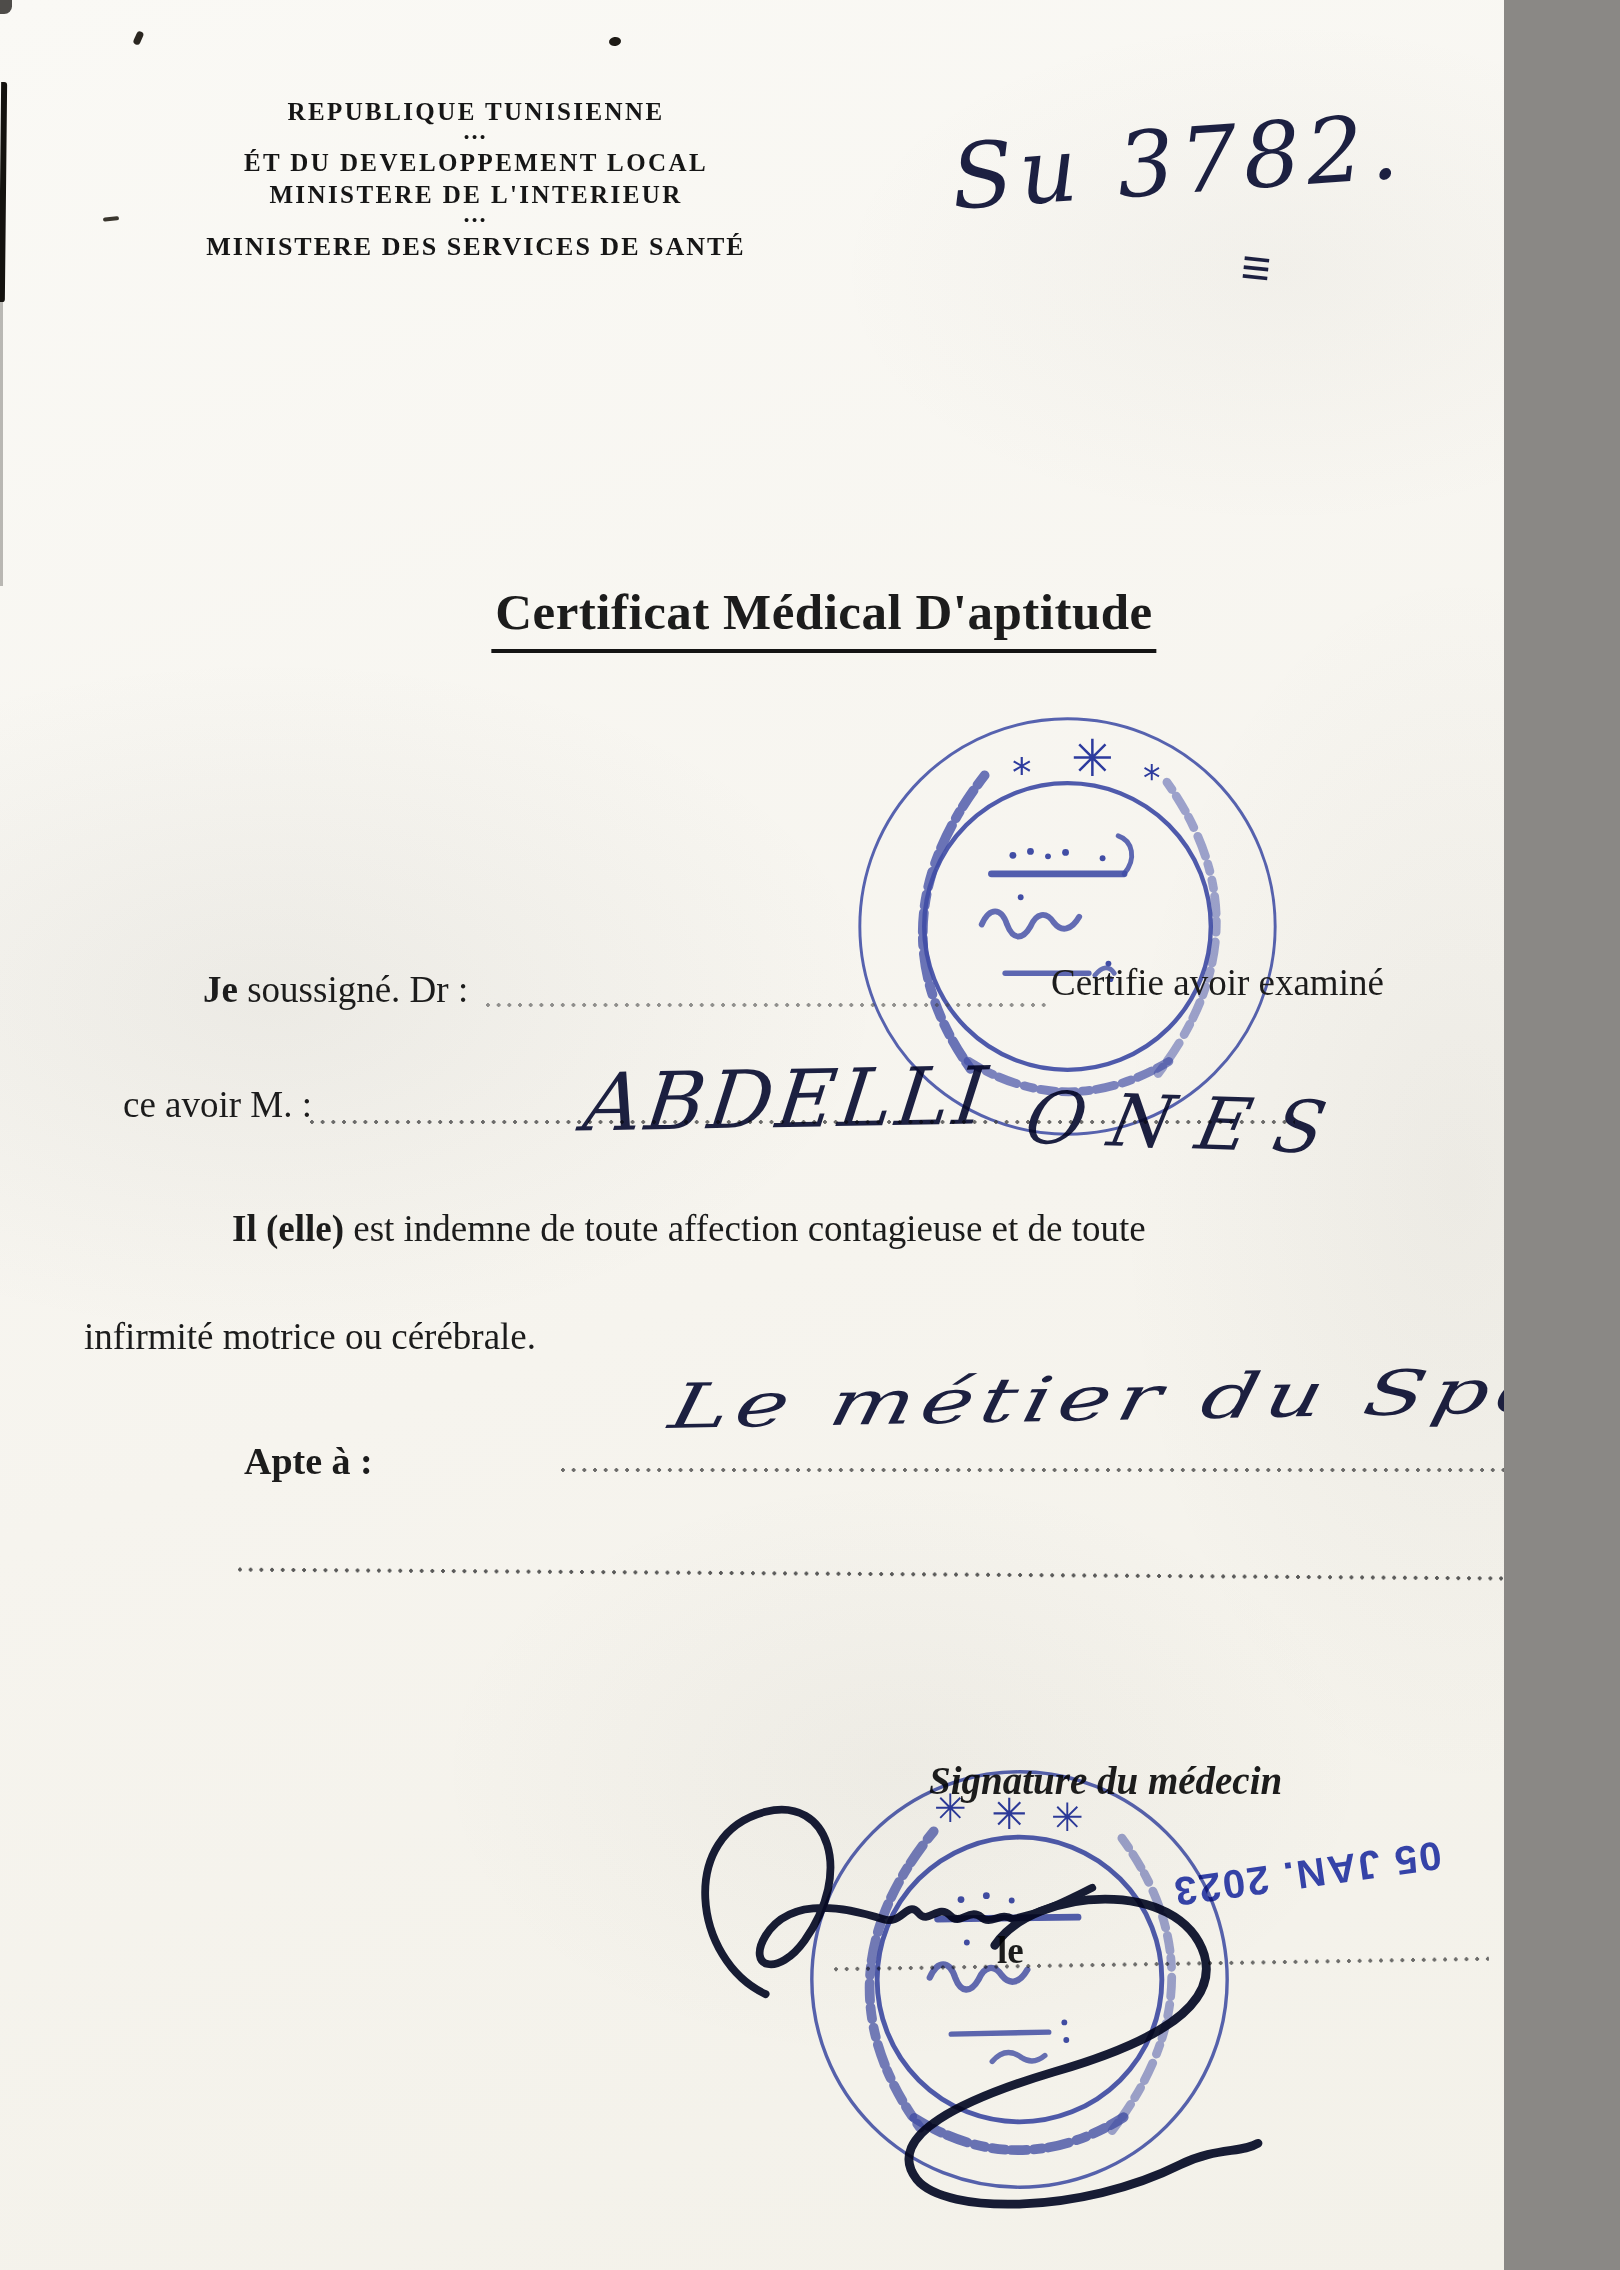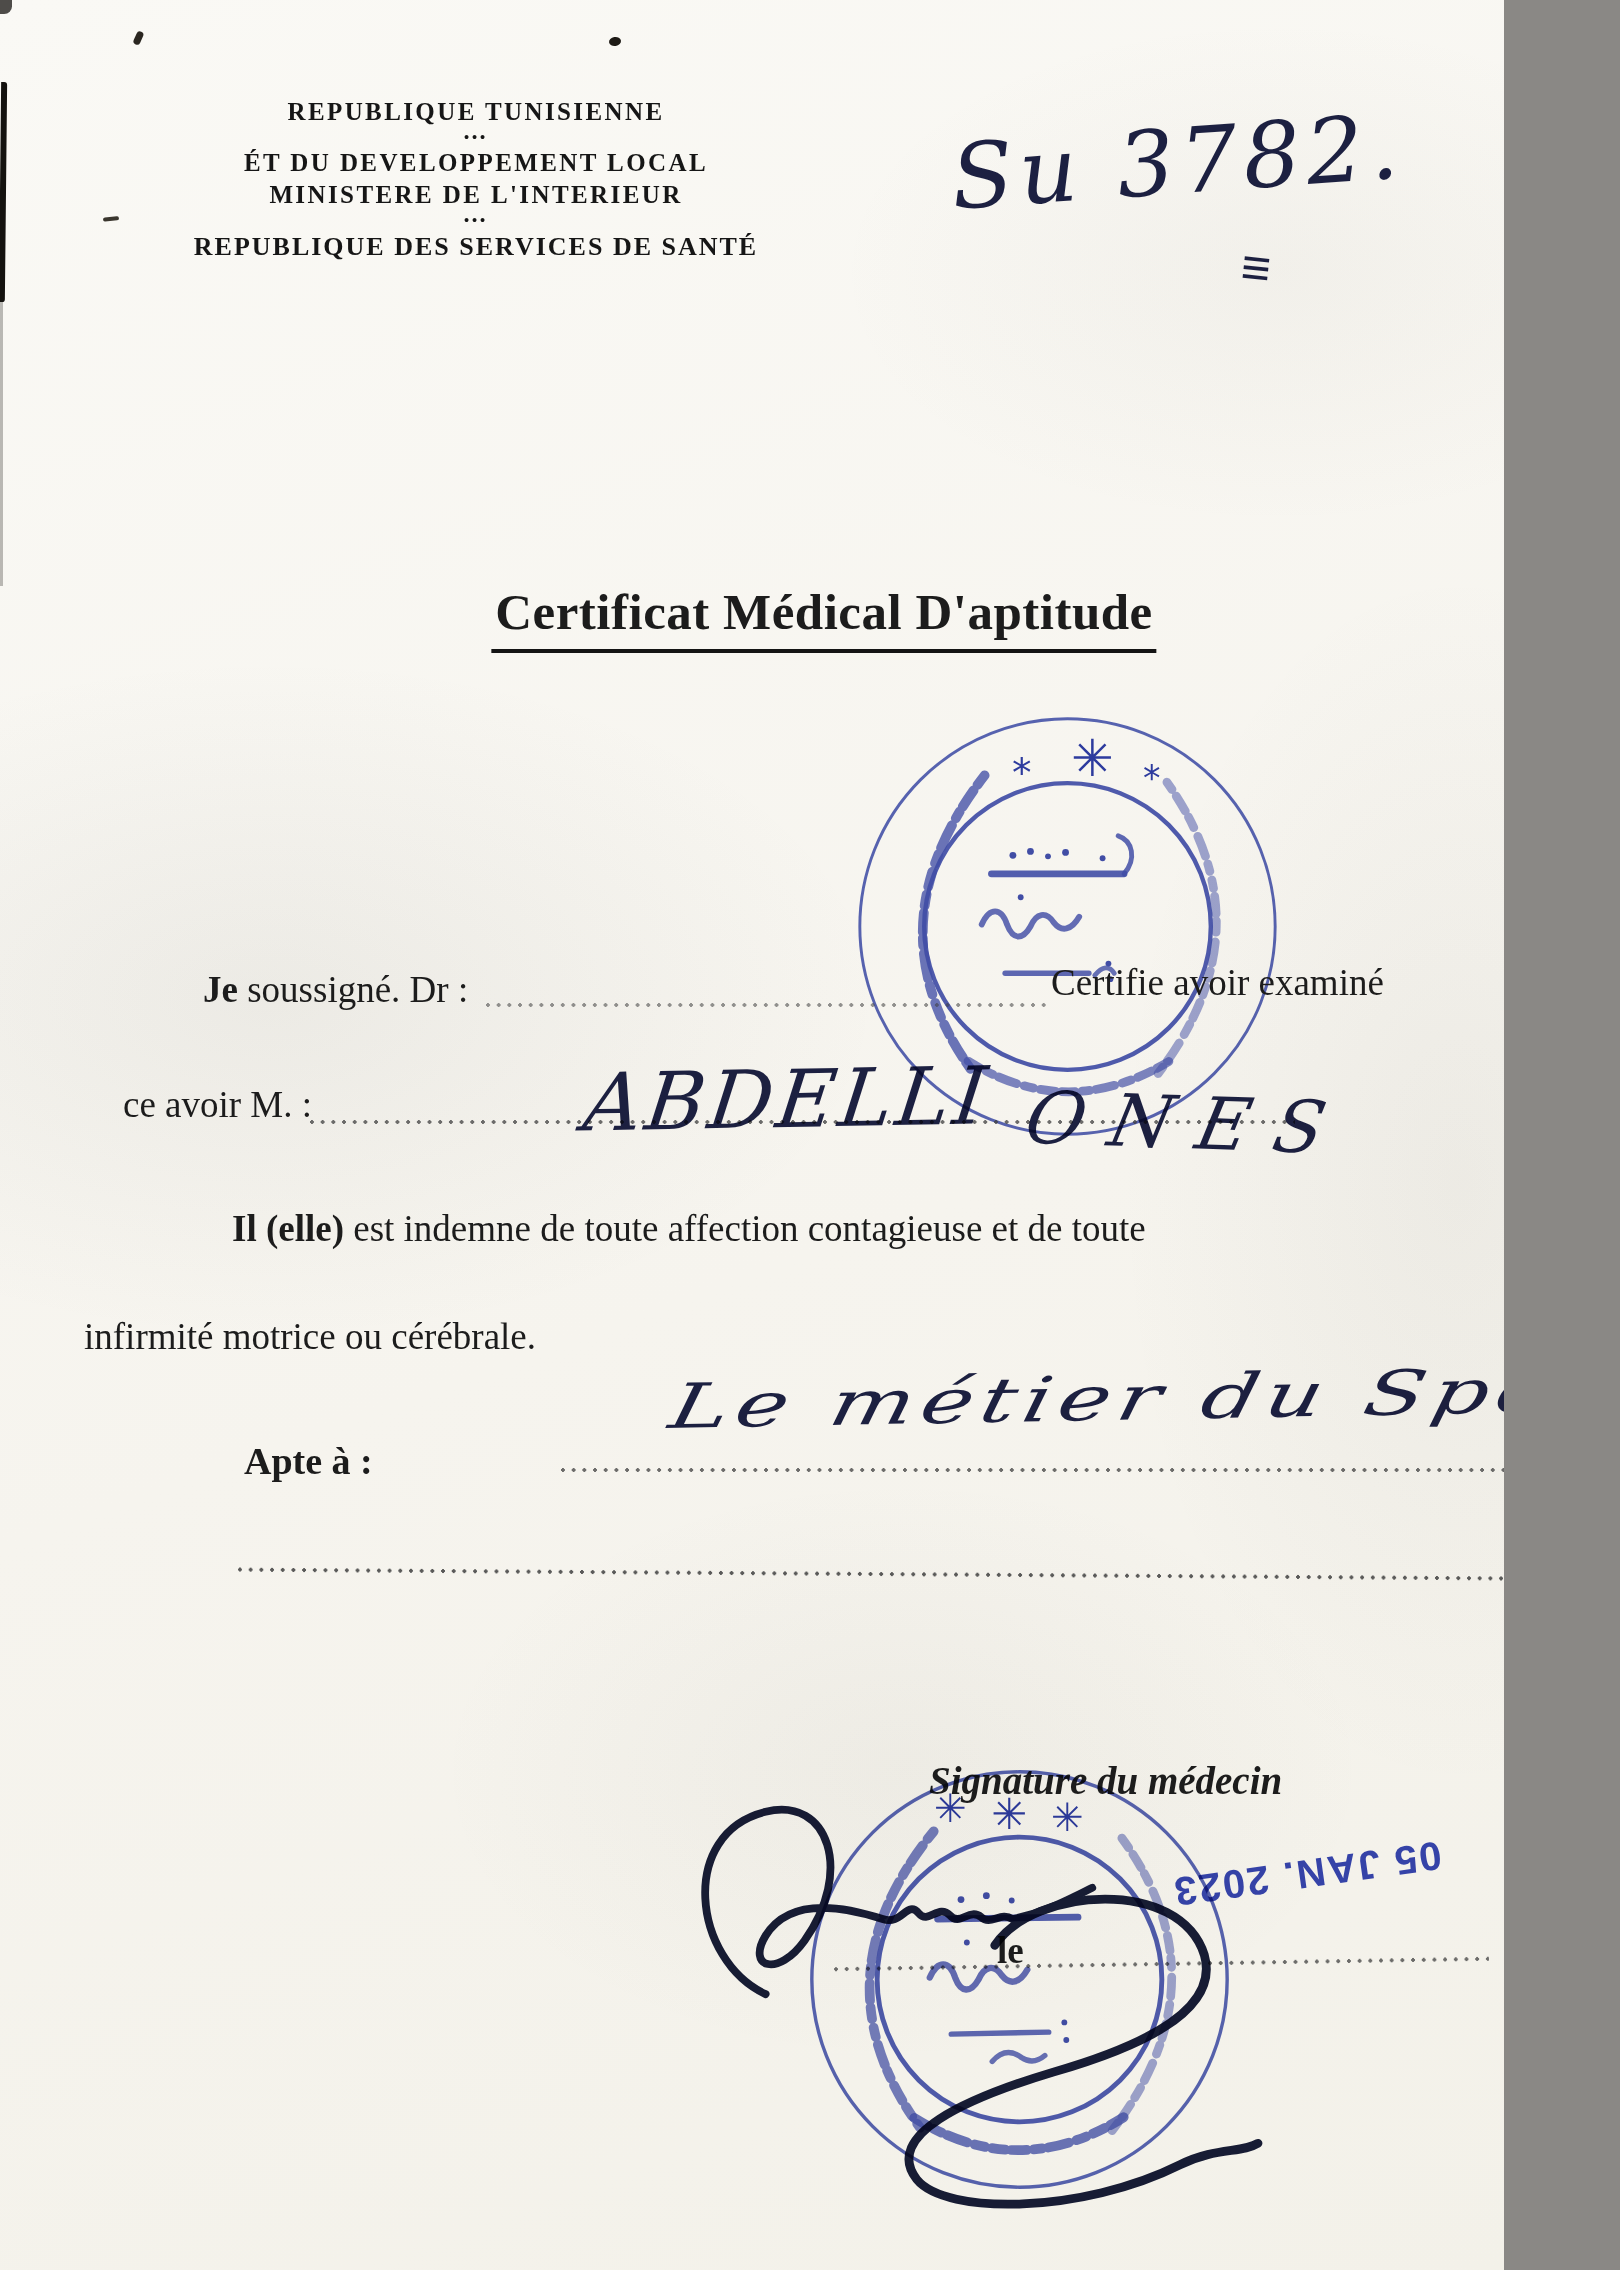--- a/index.html
+++ b/index.html
@@ -85,21 +85,21 @@
   <div class="abs speck2"></div>
   <div class="abs speck3"></div>
   <div class="abs streak-right"></div>
 
   <header class="abs letterhead">
     <div class="lh-line">REPUBLIQUE TUNISIENNE</div>
     <div class="lh-sep">•••</div>
     <div class="lh-line">ÉT DU DEVELOPPEMENT LOCAL</div>
     <div class="lh-line">MINISTERE DE L'INTERIEUR</div>
     <div class="lh-sep">•••</div>
-    <div class="lh-line lh-line-last">REPUBLIQUE DES SERVICES DE SANTÉ</div>
+    <div class="lh-line lh-line-last">MINISTERE DES SERVICES DE SANTÉ</div>
   </header>
 
   <div class="abs handref ink">Su 3782.</div>
   <div class="abs handref-mark ink">≡</div>
 
   <h1 class="abs title">Certificat Médical D'aptitude</h1>
 
   <svg class="abs stamp" style="left:814px;top:673px;" width="507" height="507" viewBox="0 0 520 520" role="img" aria-label="وزارة الداخلية">
     <circle class="sline" cx="260" cy="260" r="213" stroke-width="3" opacity=".88"></circle>
     <circle class="sline" cx="260" cy="260" r="147" stroke-width="4.5" opacity=".92"></circle>

